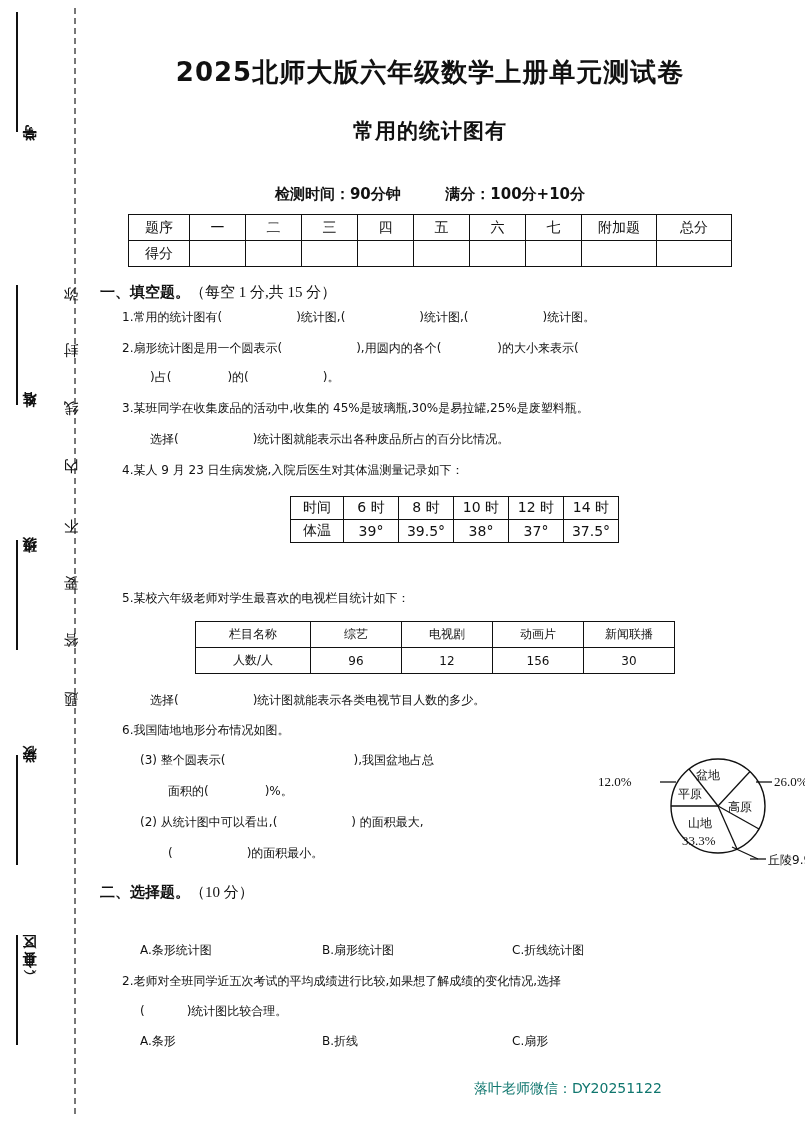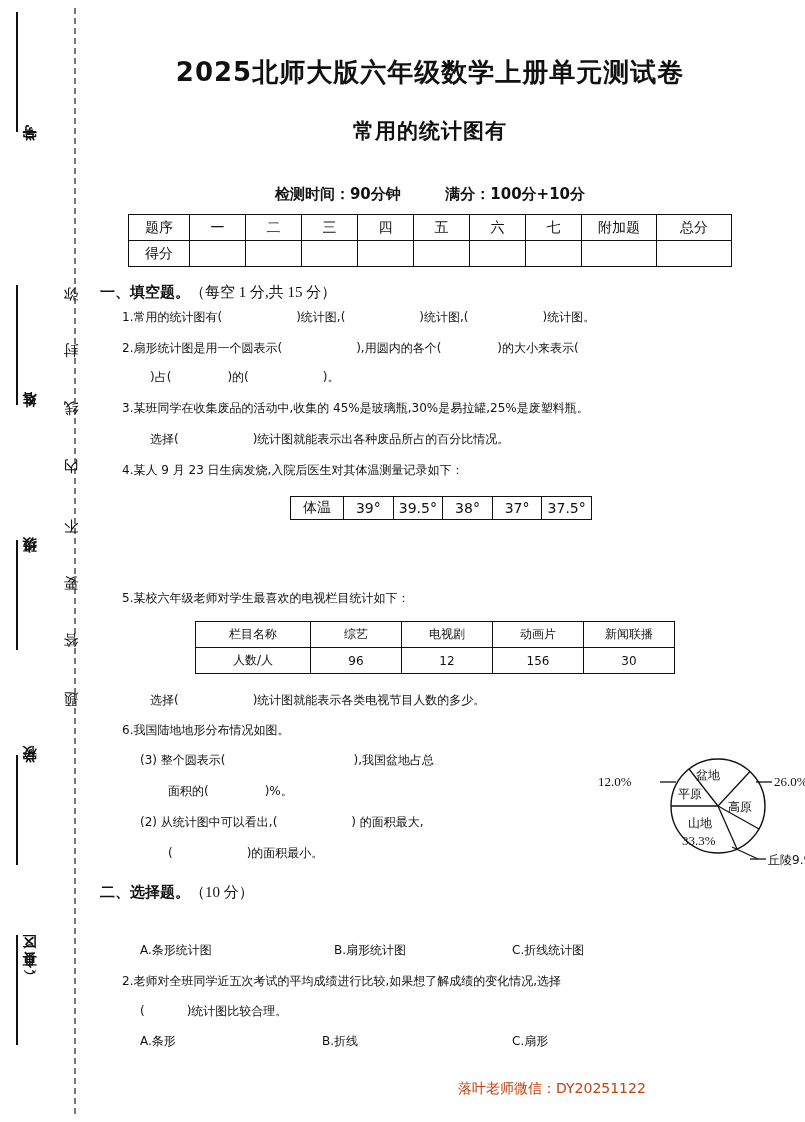--- a/index.html
+++ b/index.html
@@ -180,24 +180,24 @@
   }
   .pie-num {
     font-family: "Liberation Serif", serif;
     font-size: 13px;
     fill: #111;
   }
 
   
   #footer-note {
     position: absolute;
-    left: 358px; top: 1080px;
+    left: 374px; top: 1080px;
     font-family: "DejaVu Sans", "Liberation Sans", sans-serif;
     font-size: 14px;
-    color: #c2410c;
+    color: #0f766e;
     white-space: nowrap;
   }
 </style>
 </head>
 <body>
 
 <div id="seal-sidebar">
 
   <div class="seal-rule" style="top:12px;  height:120px;"></div>
   <div class="seal-rule" style="top:285px; height:120px;"></div>
@@ -284,20 +284,28 @@
 
   <div class="q" style="left:22px; top:401px;">3.某班同学在收集废品的活动中,收集的 45%是玻璃瓶,30%是易拉罐,25%是废塑料瓶。</div>
   <div class="q" style="left:50px; top:432px;">
     <span>选择(</span><span class="blank-l"></span><span>)统计图就能表示出各种废品所占的百分比情况。</span>
   </div>
 
   <div class="q" style="left:22px; top:463px;">4.某人 9 月 23 日生病发烧,入院后医生对其体温测量记录如下：</div>
 
   <table class="data-table" id="temp-table">
     <tbody>
+        <tr>
+      <td class="hd">时间</td>
+      <td class="cl">6 时</td>
+      <td class="cl">8 时</td>
+      <td class="cl">10 时</td>
+      <td class="cl">12 时</td>
+      <td class="cl">14 时</td>
+    </tr>
     <tr>
       <td class="hd">体温</td>
       <td>39°</td>
       <td>39.5°</td>
       <td>38°</td>
       <td>37°</td>
       <td>37.5°</td>
     </tr>
   </tbody>
     </table>
@@ -373,21 +381,21 @@
       <text class="pie-lbl" x="188" y="92">山地</text>
       <text class="pie-num" x="182" y="110">33.3%</text>
     </svg>
   </div>
 
   <div class="sec-head" style="left:0px; top:883px;">
     <span>二、选择题。</span><span class="pts">（10 分）</span>
   </div>
 
   <div class="q" style="left:40px;  top:943px;">A.条形统计图</div>
-  <div class="q" style="left:222px; top:943px;margin-left:12px;">B.扇形统计图</div>
+  <div class="q" style="left:222px; top:943px;">B.扇形统计图</div>
   <div class="q" style="left:412px; top:943px;">C.折线统计图</div>
 
   <div class="q" style="left:22px; top:974px;">2.老师对全班同学近五次考试的平均成绩进行比较,如果想了解成绩的变化情况,选择</div>
   <div class="q" style="left:40px; top:1004px;">
     <span>(</span><span class="blank-s"></span><span>)统计图比较合理。</span>
   </div>
   <div class="q" style="left:40px;  top:1034px;">A.条形</div>
   <div class="q" style="left:222px; top:1034px;">B.折线</div>
   <div class="q" style="left:412px; top:1034px;">C.扇形</div>
 

